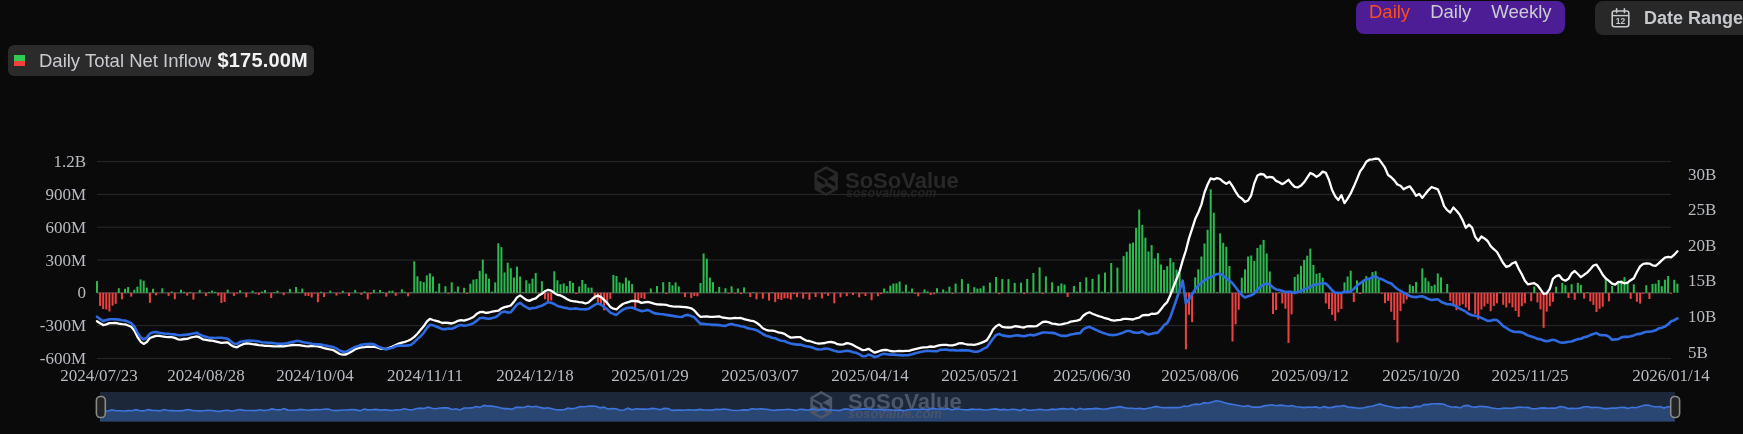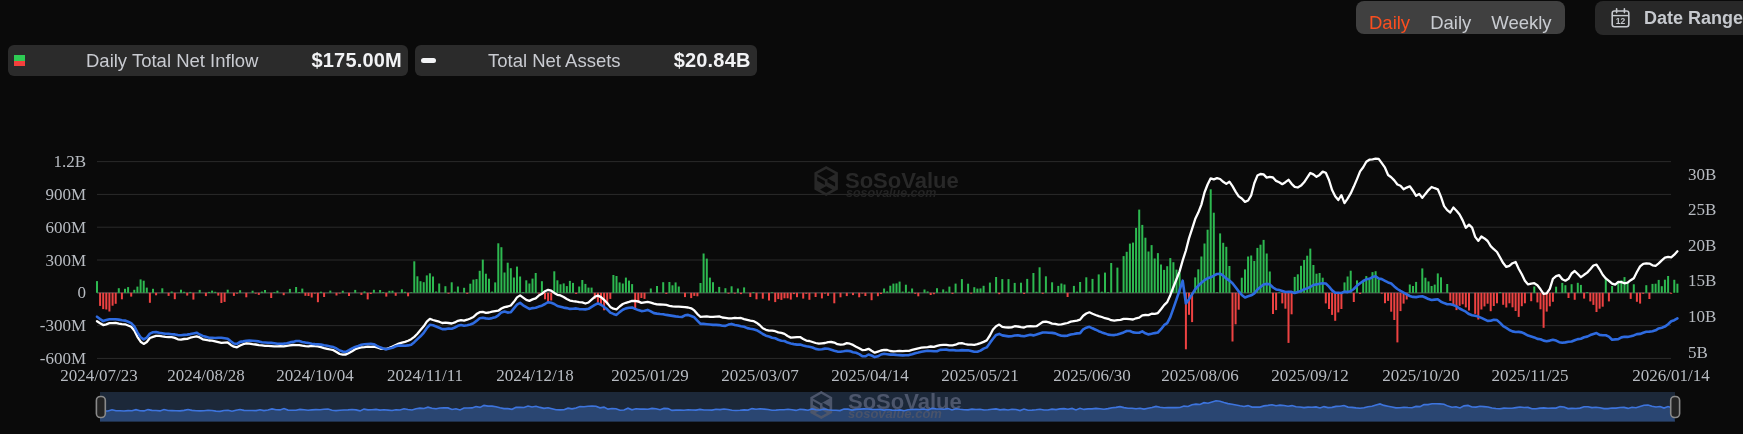--- a/index.html
+++ b/index.html
@@ -1,25 +1,25 @@
 <!DOCTYPE html>
 <html><head><meta charset="utf-8">
 <style>
 * { margin:0; padding:0; box-sizing:border-box; }
 html,body { width:1743px; height:434px; background:#0a0a0a; overflow:hidden;
   font-family:"Liberation Sans",sans-serif; }
 #chart { position:absolute; left:0; top:0; }
 .legend { position:absolute; left:8px; top:45px; display:flex; gap:7px; }
 .badge { display:flex; align-items:center; height:31px; background:#2b2b2b;
-  border-radius:6px; padding:0 6px; color:#c9cbd1; font-size:18.5px; white-space:nowrap;gap:47px; }
+  border-radius:6px; padding:0 6px; color:#c9cbd1; font-size:18.5px; white-space:nowrap; }
 .badge b { color:#f2f3f5; font-size:20px; margin-left:6px; letter-spacing:0.2px;text-align:center; }
 .sq { width:11px; height:11px; margin-right:14px; background:linear-gradient(to bottom,#2ecc54 0 55%,#f4403c 55% 100%); }
 .dash { width:15px; height:4.5px; border-radius:2.5px; margin-right:5px; }
-.tabs { position:absolute; left:1356px; top:1px; height:33px; background:#404040;
-  border-radius:8px; display:flex; align-items:flex-end; padding:0 13px; gap:20px;
+.tabs { position:absolute; left:1356px; top:1px; height:33px; background:#4c1d95;
+  border-radius:8px; display:flex; align-items:flex-start; padding:0 13px; gap:20px;
   font-size:18.5px; color:#c9ccd1; }
 .tabs .on { color:#fb4e1f; }
 .dr { position:absolute; left:1595px; top:1px; height:34px; width:165px; background:#282828;
   border-radius:8px; display:flex; align-items:center; padding:0 16px;
   font-size:18px; font-weight:bold; color:#c6c9ce; }
 .dr svg { margin-right:14px; }
 </style></head>
 <body>
 <div id="chart"><svg width="1743" height="434" viewBox="0 0 1743 434">
 <style>
@@ -534,21 +534,20 @@
         </g>
 <text x="848" y="408.5" class="wm" font-size="22" fill="#4d566b">SoSoValue</text>
 <text x="848" y="417.5" class="wm" font-size="13" fill="#49536a" font-style="italic" font-weight="normal">sosovalue.com</text>
       </g>
 <polyline points="100.0,410.8 104.0,411.0 108.0,411.0 112.0,409.8 116.0,410.7 120.0,410.7 124.0,411.0 128.0,410.6 132.0,410.8 136.0,409.7 140.0,410.8 144.0,410.9 148.0,409.6 152.0,410.4 156.0,410.5 160.0,410.9 164.0,409.5 168.0,410.5 172.0,410.6 176.0,410.7 180.0,410.9 184.0,410.4 188.0,409.5 192.0,410.4 196.0,410.7 200.0,410.9 204.0,410.8 208.0,410.2 212.0,410.5 216.0,411.1 220.0,411.4 224.0,410.5 228.0,410.2 232.0,411.2 236.0,410.2 240.0,409.5 244.0,410.4 248.0,410.5 252.0,410.5 256.0,410.6 260.0,409.7 264.0,410.6 268.0,410.0 272.0,408.9 276.0,409.7 280.0,409.9 284.0,408.6 288.0,410.1 292.0,410.2 296.0,410.3 300.0,409.4 304.0,409.8 308.0,410.2 312.0,409.9 316.0,409.6 320.0,409.8 324.0,409.2 328.0,409.0 332.0,410.3 336.0,410.6 340.0,410.3 344.0,410.0 348.0,409.9 352.0,409.5 356.0,409.9 360.0,410.9 364.0,409.1 368.0,409.9 372.0,409.8 376.0,409.4 380.0,410.1 384.0,409.8 388.0,410.1 392.0,410.5 396.0,409.8 400.0,410.0 404.0,408.8 408.0,409.5 412.0,410.0 416.0,408.7 420.0,408.1 424.0,408.5 428.0,407.2 432.0,408.2 436.0,408.7 440.0,408.0 444.0,407.7 448.0,407.9 452.0,409.5 456.0,408.8 460.0,410.0 464.0,408.0 468.0,408.0 472.0,407.9 476.0,406.5 480.0,407.4 484.0,405.4 488.0,406.1 492.0,406.1 496.0,406.7 500.0,407.7 504.0,408.6 508.0,408.6 512.0,409.3 516.0,407.4 520.0,407.2 524.0,407.5 528.0,406.0 532.0,407.0 536.0,406.2 540.0,407.4 544.0,408.4 548.0,407.8 552.0,408.8 556.0,409.8 560.0,409.9 564.0,409.8 568.0,408.2 572.0,408.9 576.0,408.0 580.0,406.6 584.0,406.8 588.0,406.3 592.0,406.1 596.0,406.3 600.0,407.8 604.0,407.1 608.0,409.1 612.0,408.5 616.0,408.7 620.0,410.3 624.0,410.0 628.0,408.2 632.0,409.8 636.0,408.8 640.0,409.1 644.0,409.0 648.0,409.2 652.0,408.4 656.0,408.8 660.0,409.7 664.0,408.4 668.0,408.6 672.0,410.4 676.0,410.1 680.0,410.1 684.0,410.3 688.0,409.7 692.0,410.0 696.0,410.1 700.0,409.4 704.0,410.0 708.0,410.0 712.0,410.1 716.0,409.3 720.0,409.6 724.0,409.0 728.0,409.5 732.0,410.2 736.0,410.5 740.0,410.3 744.0,409.9 748.0,410.1 752.0,408.6 756.0,409.3 760.0,408.8 764.0,409.1 768.0,409.5 772.0,410.2 776.0,410.1 780.0,409.7 784.0,409.8 788.0,409.3 792.0,409.7 796.0,410.4 800.0,409.3 804.0,409.6 808.0,410.2 812.0,408.9 816.0,409.8 820.0,410.0 824.0,409.1 828.0,409.7 832.0,410.2 836.0,410.3 840.0,410.6 844.0,409.1 848.0,409.1 852.0,410.1 856.0,409.4 860.0,409.1 864.0,408.9 868.0,409.0 872.0,409.4 876.0,409.5 880.0,409.4 884.0,410.1 888.0,409.5 892.0,410.1 896.0,410.3 900.0,409.9 904.0,410.7 908.0,409.7 912.0,409.5 916.0,409.4 920.0,409.5 924.0,409.0 928.0,410.0 932.0,408.4 936.0,408.9 940.0,409.0 944.0,409.2 948.0,408.6 952.0,410.0 956.0,408.7 960.0,409.3 964.0,409.8 968.0,409.9 972.0,409.1 976.0,409.5 980.0,409.2 984.0,410.0 988.0,409.7 992.0,409.3 996.0,408.9 1000.0,409.9 1004.0,409.4 1008.0,410.0 1012.0,409.3 1016.0,409.5 1020.0,410.6 1024.0,409.0 1028.0,410.3 1032.0,410.1 1036.0,409.8 1040.0,409.2 1044.0,410.0 1048.0,410.0 1052.0,409.1 1056.0,409.6 1060.0,408.9 1064.0,408.6 1068.0,409.2 1072.0,408.4 1076.0,409.9 1080.0,408.3 1084.0,409.4 1088.0,408.9 1092.0,408.9 1096.0,408.4 1100.0,408.7 1104.0,409.2 1108.0,408.6 1112.0,407.7 1116.0,407.4 1120.0,406.6 1124.0,407.6 1128.0,408.3 1132.0,408.2 1136.0,408.7 1140.0,408.2 1144.0,409.1 1148.0,408.2 1152.0,407.5 1156.0,406.4 1160.0,407.3 1164.0,407.7 1168.0,407.6 1172.0,407.5 1176.0,407.6 1180.0,407.5 1184.0,406.1 1188.0,406.5 1192.0,404.8 1196.0,404.1 1200.0,404.5 1204.0,402.7 1208.0,403.3 1212.0,401.9 1216.0,400.8 1220.0,401.3 1224.0,402.5 1228.0,403.6 1232.0,404.2 1236.0,405.0 1240.0,405.8 1244.0,406.5 1248.0,405.6 1252.0,407.1 1256.0,407.0 1260.0,407.1 1264.0,405.9 1268.0,405.4 1272.0,404.8 1276.0,405.8 1280.0,405.1 1284.0,405.5 1288.0,406.2 1292.0,405.6 1296.0,406.7 1300.0,407.0 1304.0,407.6 1308.0,407.1 1312.0,407.3 1316.0,406.9 1320.0,408.0 1324.0,406.6 1328.0,407.6 1332.0,407.4 1336.0,406.4 1340.0,406.3 1344.0,405.5 1348.0,407.1 1352.0,407.4 1356.0,407.9 1360.0,408.3 1364.0,407.7 1368.0,406.8 1372.0,406.3 1376.0,405.0 1380.0,403.9 1384.0,405.4 1388.0,406.2 1392.0,407.0 1396.0,407.9 1400.0,407.8 1404.0,407.2 1408.0,407.5 1412.0,407.7 1416.0,406.4 1420.0,406.6 1424.0,404.6 1428.0,404.6 1432.0,403.7 1436.0,403.7 1440.0,403.9 1444.0,404.2 1448.0,406.1 1452.0,407.2 1456.0,406.7 1460.0,408.0 1464.0,405.9 1468.0,405.4 1472.0,407.0 1476.0,407.1 1480.0,406.3 1484.0,406.6 1488.0,407.0 1492.0,408.0 1496.0,408.5 1500.0,408.8 1504.0,408.1 1508.0,408.3 1512.0,408.2 1516.0,407.6 1520.0,407.0 1524.0,407.5 1528.0,407.4 1532.0,408.7 1536.0,408.7 1540.0,408.1 1544.0,407.9 1548.0,408.2 1552.0,408.1 1556.0,408.1 1560.0,406.6 1564.0,407.0 1568.0,408.6 1572.0,408.4 1576.0,408.5 1580.0,408.1 1584.0,406.8 1588.0,406.7 1592.0,407.6 1596.0,407.3 1600.0,407.8 1604.0,408.6 1608.0,408.6 1612.0,408.0 1616.0,408.1 1620.0,407.5 1624.0,407.4 1628.0,408.4 1632.0,407.3 1636.0,407.7 1640.0,406.5 1644.0,405.3 1648.0,405.0 1652.0,406.3 1656.0,407.0 1660.0,406.5 1664.0,408.1 1668.0,406.5 1672.0,407.7" fill="none" stroke="#3d74dd" stroke-width="1.6"></polyline>
 <rect x="96.4" y="396.5" width="8.9" height="21" rx="4" fill="#232323" stroke="#8a8a8a" stroke-width="1.6"></rect>
 <rect x="1670.7" y="396.5" width="8.9" height="21" rx="4" fill="#232323" stroke="#8a8a8a" stroke-width="1.6"></rect>
 </svg></div>
 <div class="legend">
   <div class="badge"><span class="sq"></span>Daily Total Net Inflow<b>$175.00M</b></div>
-  <div class="badge"><span class="dash" style="background:#f2f3f5"></span>Total Net Assets<b>$20.84B</b></div>
 </div>
 <div class="tabs">
     <span class="on">Daily</span>
     <span>Daily</span>
     <span>Weekly</span>
   </div>
 <div class="dr">
 <svg width="19" height="20" viewBox="0 0 19 20">
 <rect x="1.2" y="3" width="16.6" height="15.8" rx="2.2" fill="none" stroke="#c6c9ce" stroke-width="1.6"></rect>
 <line x1="1.2" y1="7.6" x2="17.8" y2="7.6" stroke="#c6c9ce" stroke-width="1.4"></line>

